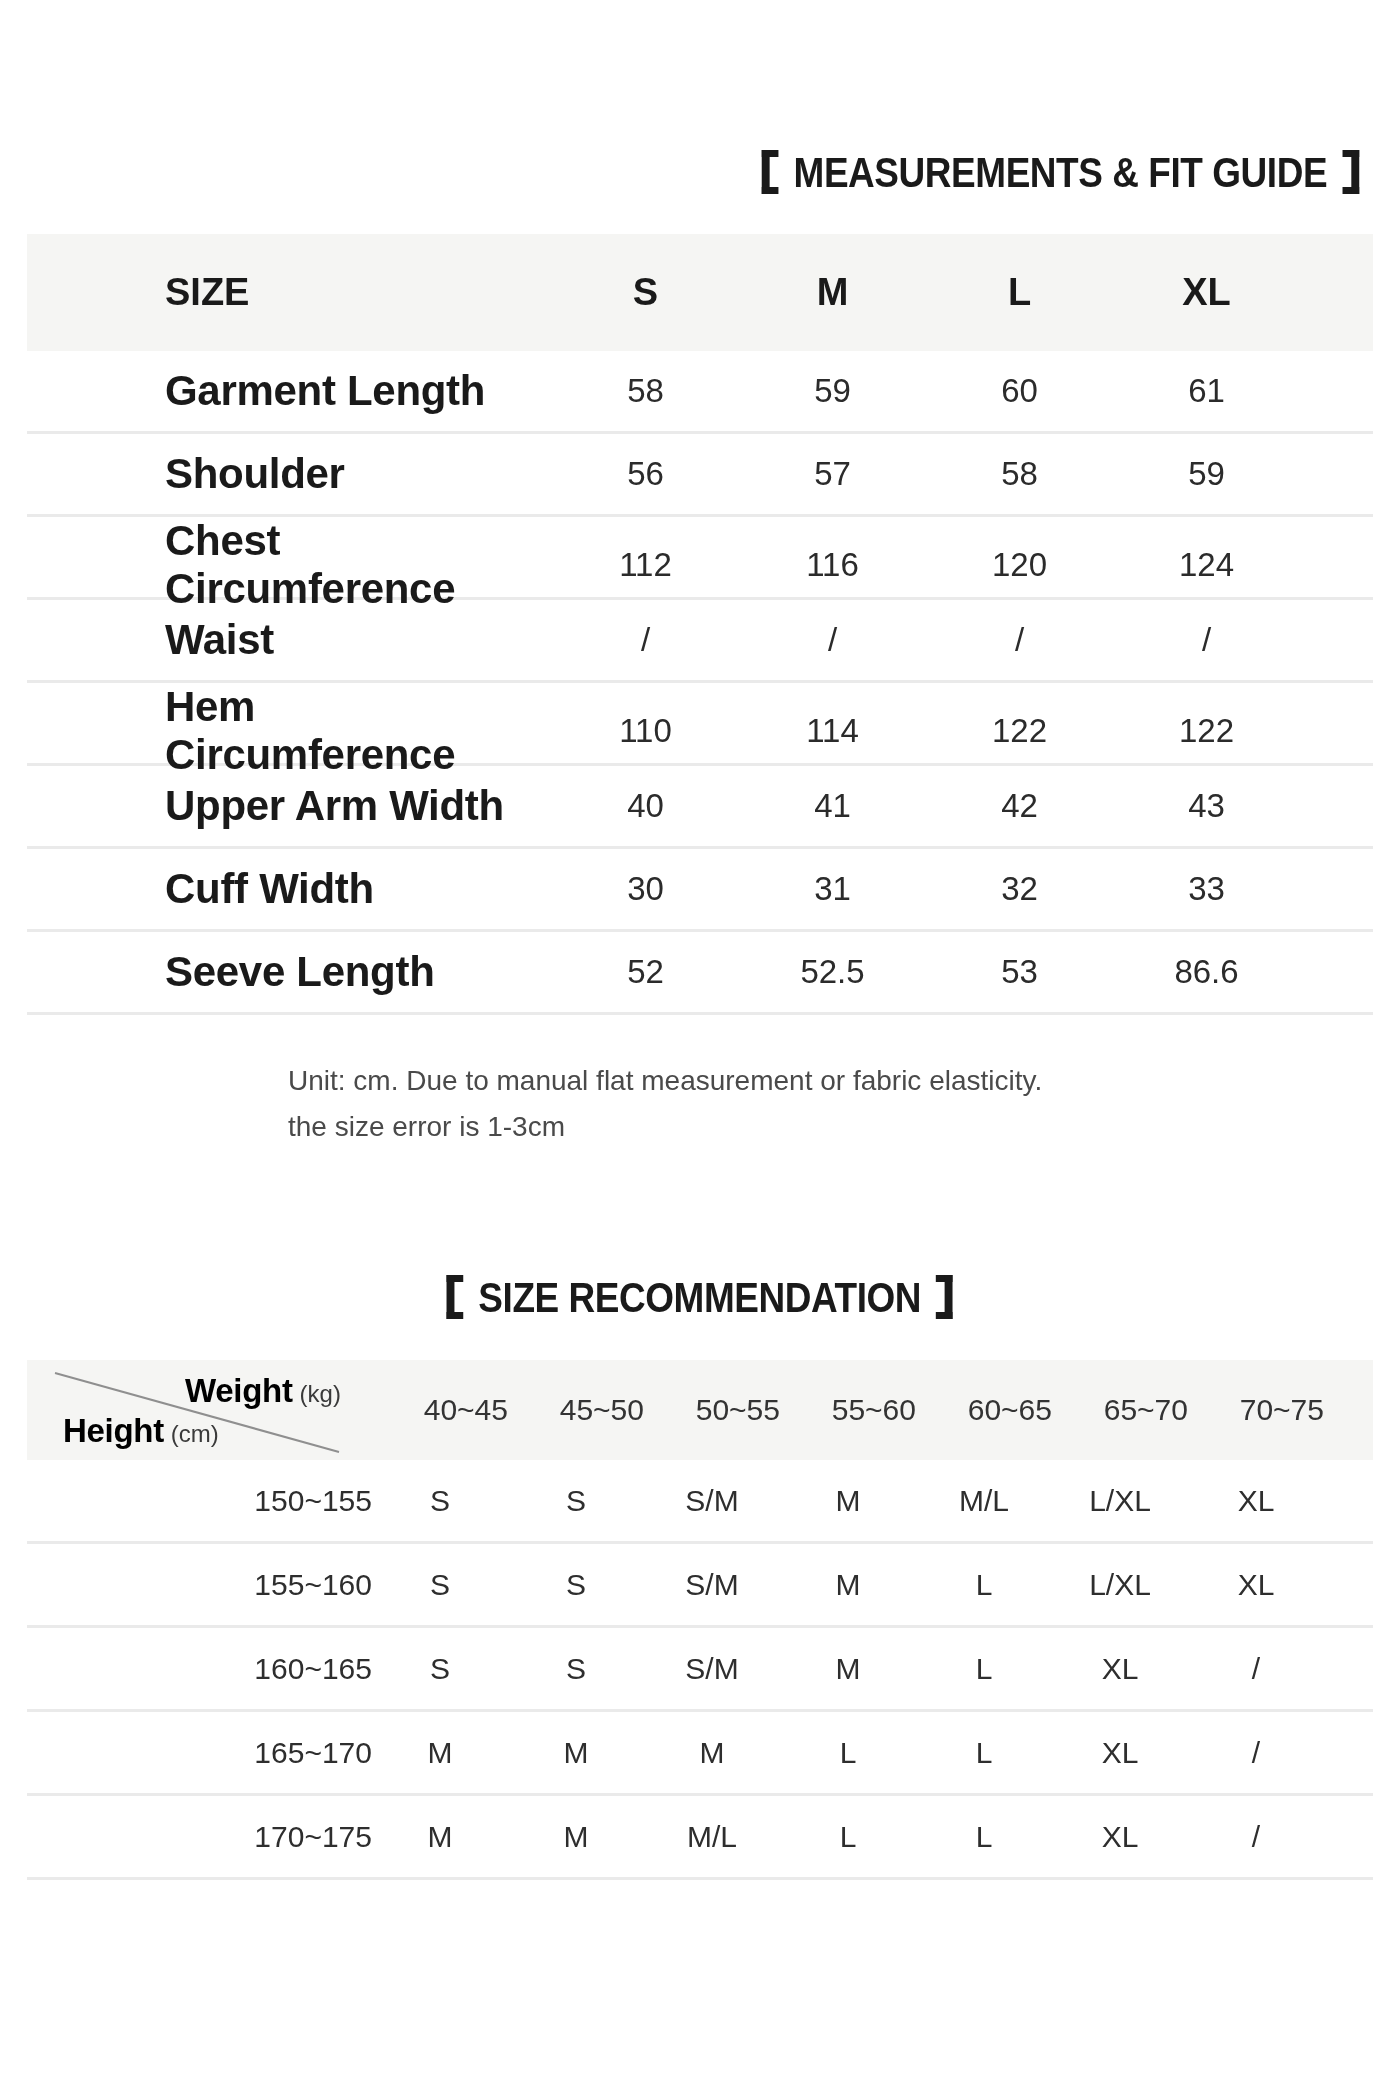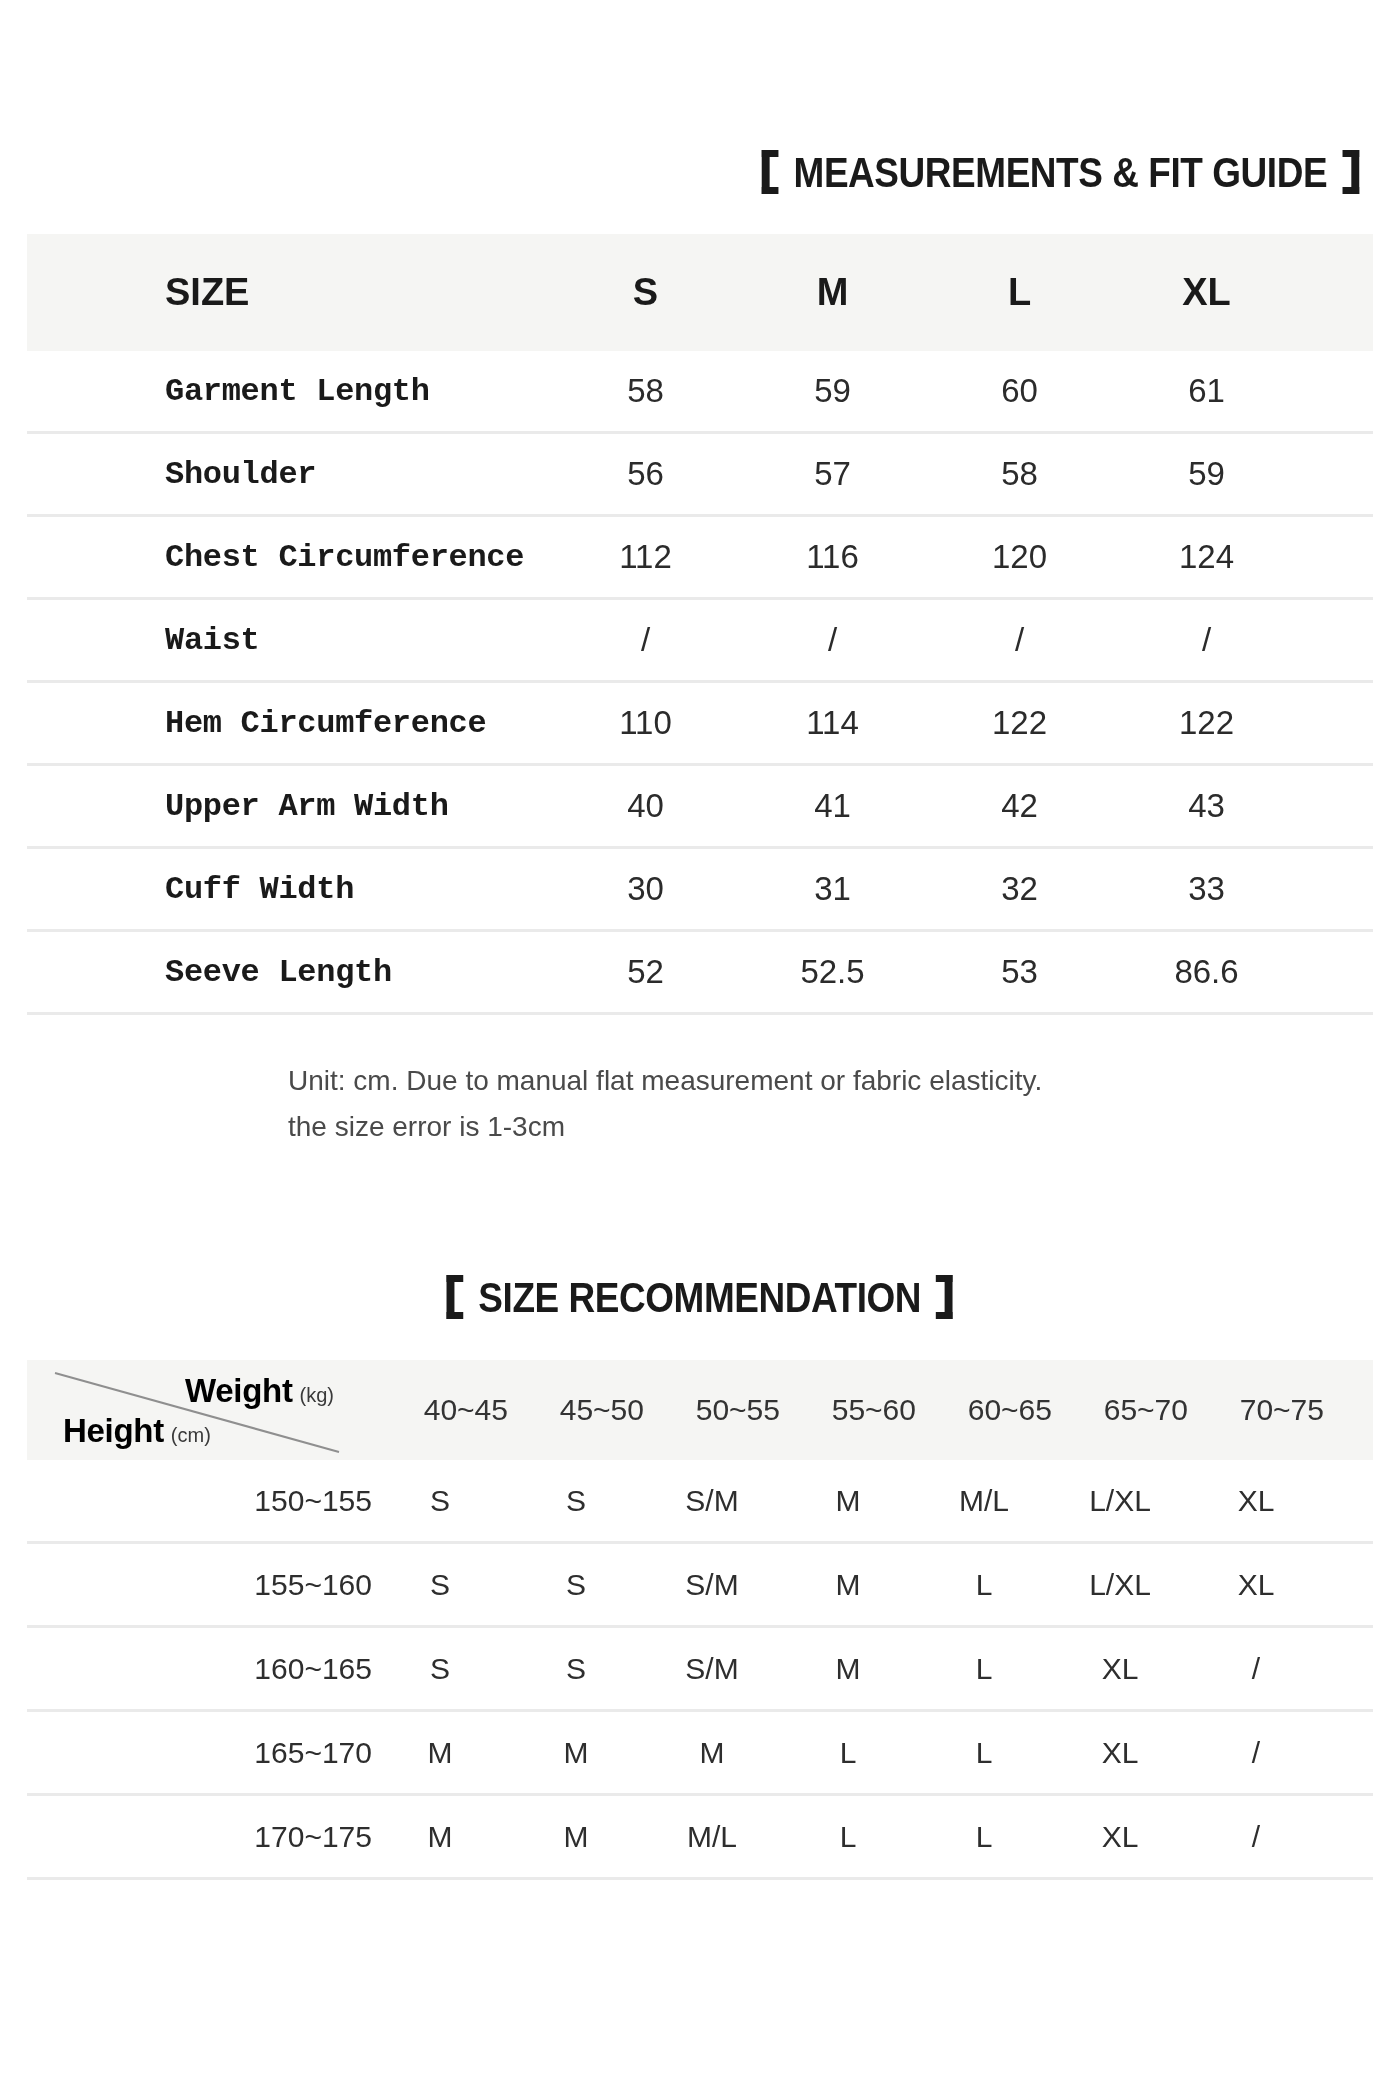--- a/index.html
+++ b/index.html
@@ -42,23 +42,22 @@
     text-align:center;
     font-size:38px;font-weight:700;
   }
   .t1-row{
     display:grid;grid-template-columns:525px 187px 187px 187px 187px;
     align-items:center;height:80px;
     border-bottom:3px solid var(--divider,#eaeaea);
   }
   .t1-label{
     padding-left:138px;
-    font-size:32px;font-weight:600;letter-spacing:-0.3px;
+    font-size:42px;font-weight:600;letter-spacing:-0.3px;
     color:var(--text-primary,#1a1a1a);
-    font-family:Liberation Mono, monospace;
   }
   .t1-val{
     text-align:center;
     font-size:33px;font-weight:400;
     color:#2b2b2b;
   }
 
   
   .unit-note{
     position:absolute;left:288px;top:1058px;
@@ -72,21 +71,21 @@
     display:grid;grid-template-columns:345px repeat(7,136px);
     align-items:center;height:100px;
     background:var(--header-band-bg,#f5f5f3);
   }
   .t2-corner{position:relative;width:345px;height:100px;}
   .corner-line{position:absolute;left:0;top:0;}
   .corner-line line{stroke:var(--diagonal-line,#8f8f8f);stroke-width:2;}
   .corner-weight{position:absolute;left:158px;top:12px;white-space:nowrap;}
   .corner-height{position:absolute;left:36px;top:52px;white-space:nowrap;}
   .corner-main{font-size:33px;font-weight:600;letter-spacing:-0.3px;color:#000000;}
-  .corner-unit{font-size:20px;font-weight:400;color:#3a3a3a;margin-left:7px;}
+  .corner-unit{font-size:24px;font-weight:400;color:#3a3a3a;margin-left:7px;}
   .t2-head-cell{
     text-align:right;
     font-size:30px;font-weight:400;color:#333333;
   }
   .t2-row{
     display:grid;grid-template-columns:345px repeat(7,136px);
     align-items:center;height:81px;
     border-bottom:3px solid var(--divider,#eaeaea);
   }
   .t2-height{

